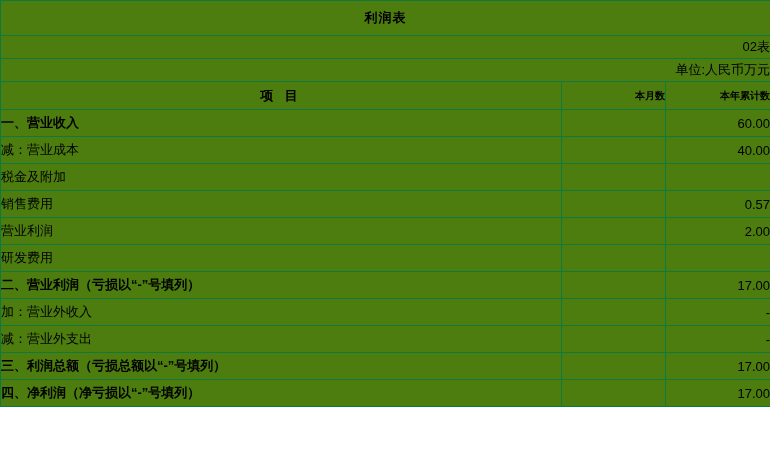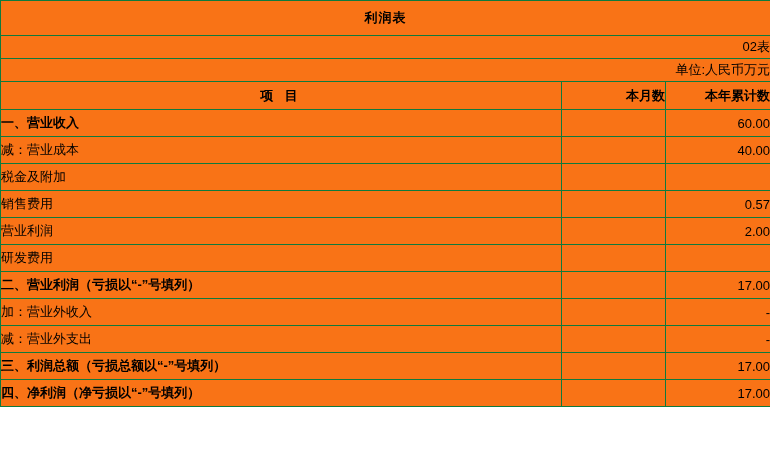--- a/index.html
+++ b/index.html
@@ -22,21 +22,21 @@
     width: 770px;
     border-collapse: collapse;
     table-layout: fixed;
   }
   table.report td {
     border: 1px solid #0f7a3d;
     padding: 0;
     font-size: 13px;
     height: 26px;
     vertical-align: middle;
-    background: #f97316;
+    background: #4d7c0f;
   }
   
   col.c-item   { width: 561px; }
   col.c-month  { width: 104px; }
   col.c-year   { width: 105px; }
 
   .title-cell {
     text-align: center;
     font-size: 17px;
     font-weight: bold;
@@ -54,21 +54,21 @@
     text-align: center;
     font-weight: bold;
     font-size: 14px;
     height: 27px !important;
   }
   .hdr-cell.item {
     letter-spacing: 4px;
   }
   .hdr-cell.num {
     letter-spacing: 0px;
-    font-size: 13px;
+    font-size: 10px;
   }
   .lbl {
     padding-left: 5px;
     white-space: nowrap;
     overflow: hidden;
   }
   .lbl.bold {
     font-weight: bold;
   }
   .indent1 { padding-left: 7px; }

